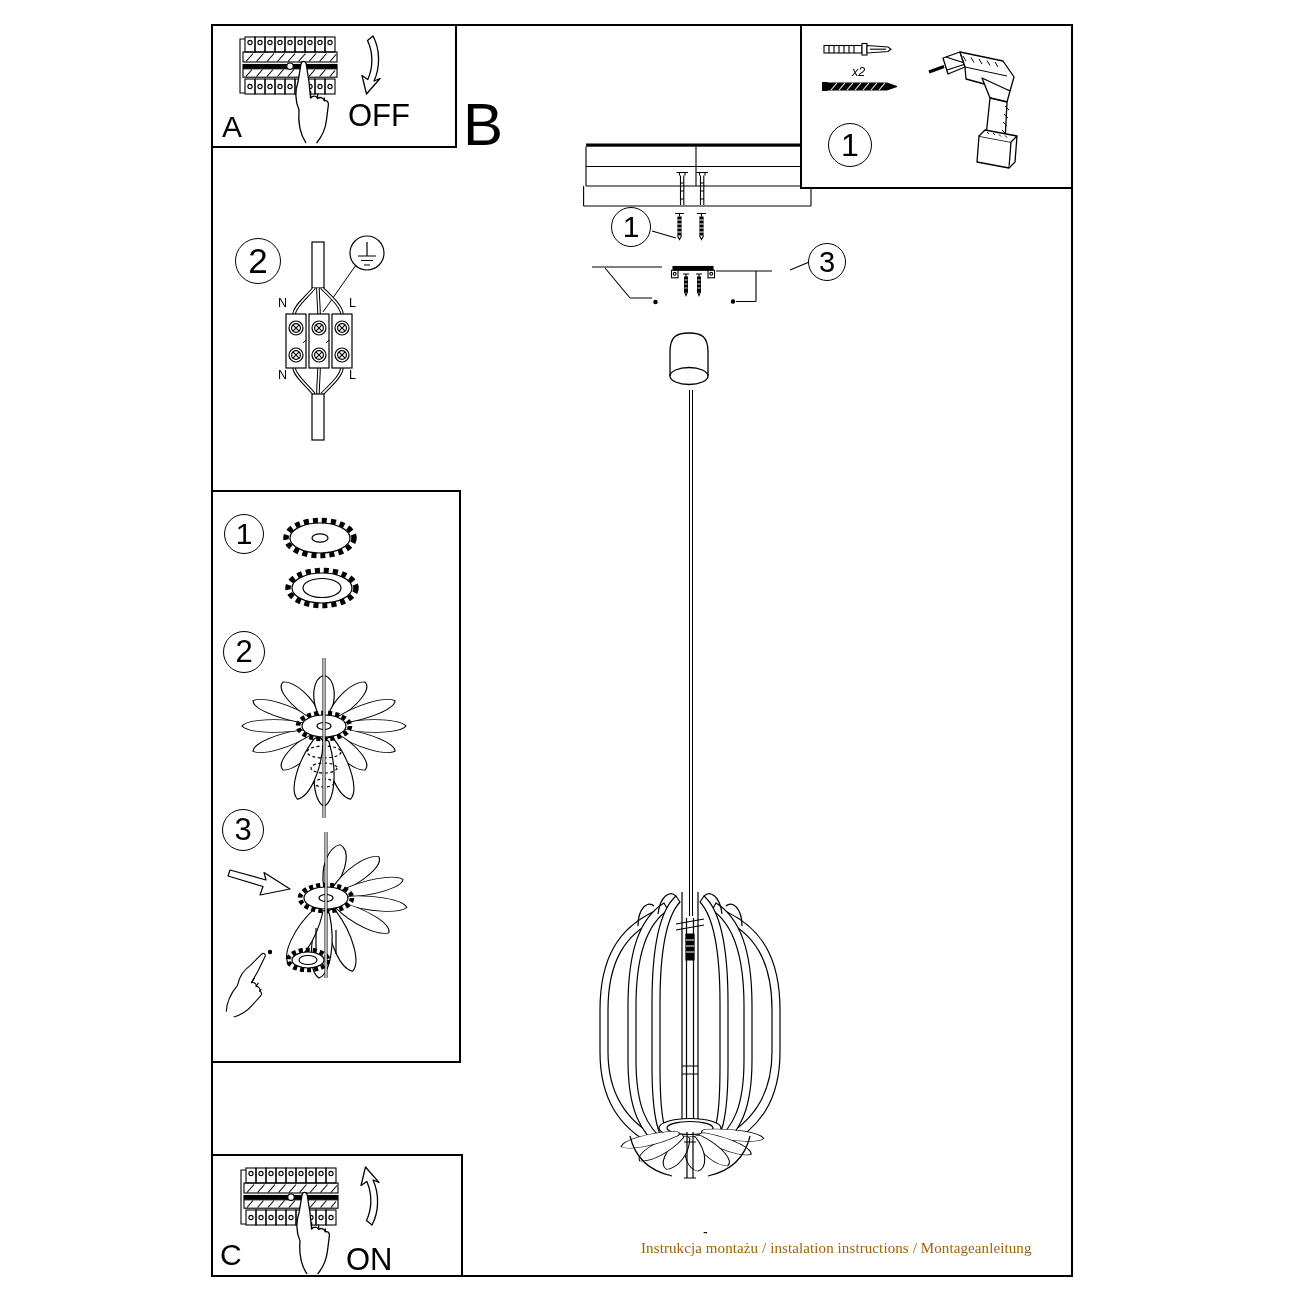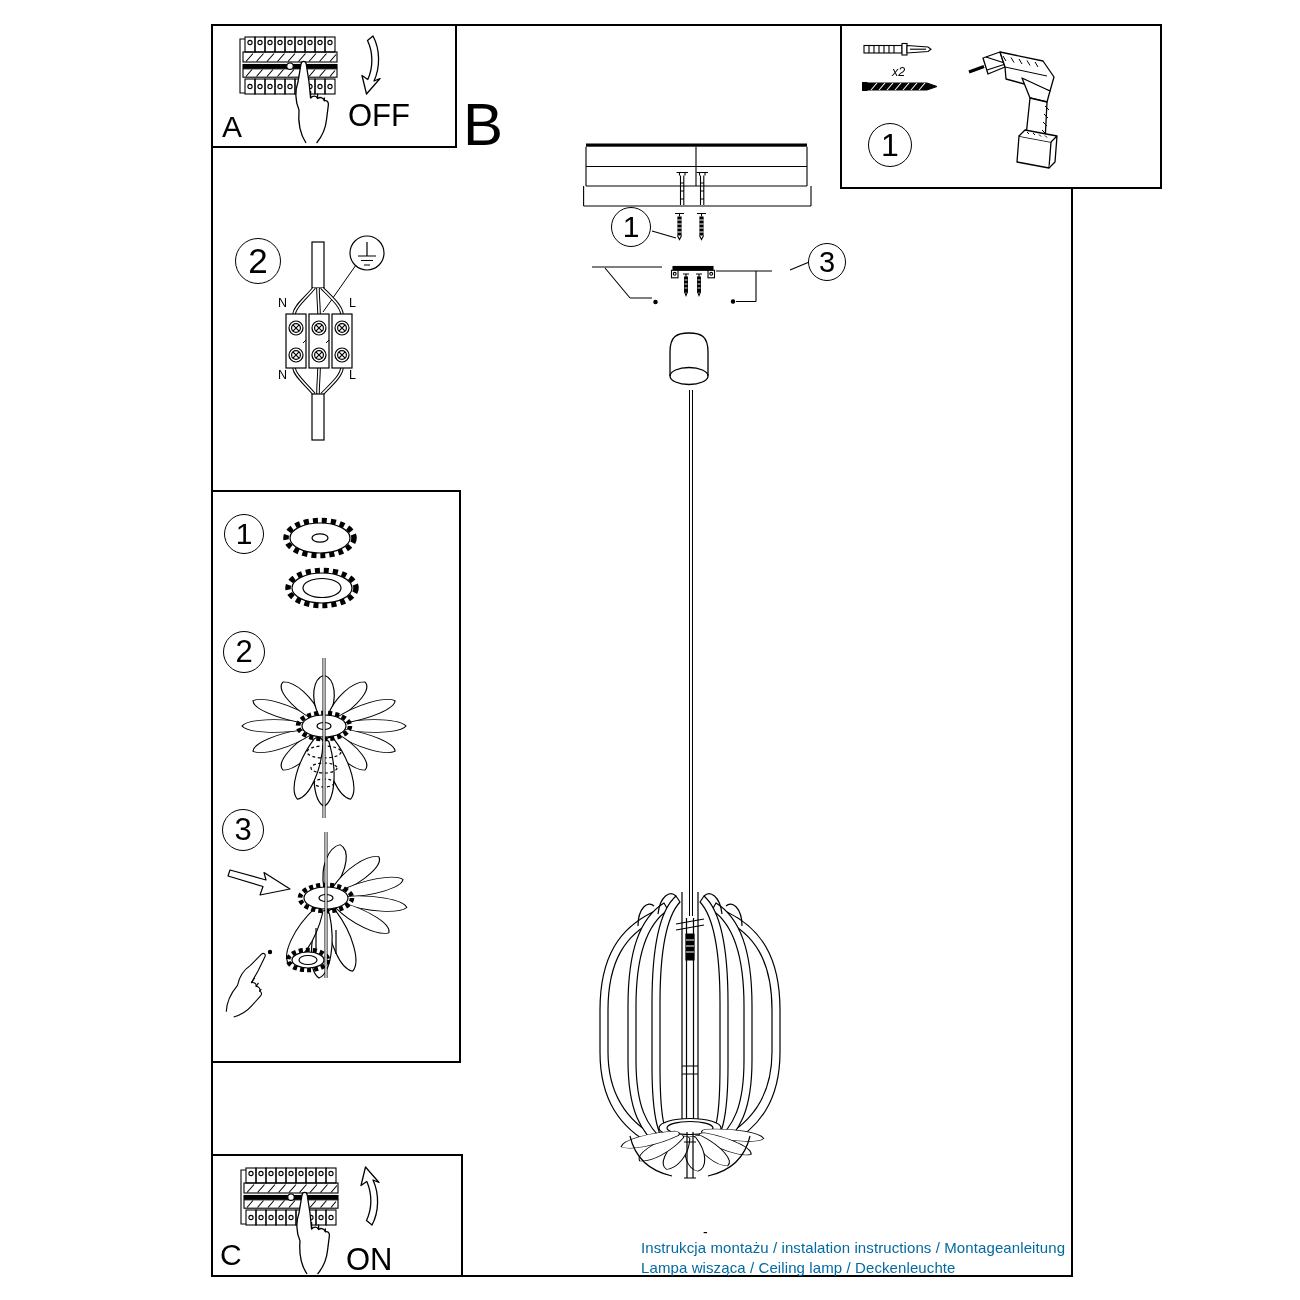--- a/index.html
+++ b/index.html
@@ -8,21 +8,21 @@
   .abs{position:absolute;}
   .box{position:absolute;border:2px solid #000;background:#fff;box-sizing:border-box;}
   .frame{position:absolute;border:2px solid #000;box-sizing:border-box;background:transparent;}
   .circled{position:absolute;border:1.6px solid #000;border-radius:50%;background:#fff;
            display:flex;align-items:center;justify-content:center;box-sizing:border-box;
            font-family:"Liberation Sans",sans-serif;}
   .letter{position:absolute;font-family:"Liberation Sans",sans-serif;color:#000;}
   .small-label{position:absolute;font-size:12.5px;color:#000;}
   svg{position:absolute;overflow:visible;}
   svg *{vector-effect:none;}
-  .footer-text{position:absolute;font-size:15px;line-height:20px;color:#0369a1;letter-spacing:.1px;}
+  .footer-text{position:absolute;font-size:15px;line-height:20px;color:#a16207;letter-spacing:.1px;font-family:Liberation Serif, serif;}
 </style>
 </head>
 <body>
 
 <div class="page">
 
   <svg width="0" height="0" style="position:absolute" aria-hidden="true">
     <defs>
       <g id="breaker" fill="none" stroke="#000" stroke-width="1.1">
         <path d="M8,4 H3 V58 H8"></path>
@@ -115,21 +115,21 @@
       </svg>
     <svg style="left:139px;top:8px" width="30" height="62" viewBox="0 0 30 62">
         <use href="#curvearrow"></use>
       </svg>
     <div class="letter" style="left:135px;top:72px;font-size:31px">OFF</div>
     <div class="letter" style="left:9px;top:84px;font-size:30px">A</div>
   </div>
 
   <div class="letter" style="left:463px;top:90px;font-size:60px;z-index:2">B</div>
 
-  <div class="box" style="left:840px;top:24px;width:322px;height:165px;z-index:4">
+  <div class="box" style="left:800px;top:24px;width:273px;height:165px;z-index:4">
     <svg style="left:20px;top:14px" width="72" height="20" viewBox="0 0 72 20">
       <g fill="#fff" stroke="#000" stroke-width="1.1">
         <rect x="2" y="5.5" width="38" height="7.5"></rect>
         <path d="M7,5.5 V13 M12,5.5 V13 M17,5.5 V13 M22,5.5 V13 M27,5.5 V13 M32,5.5 V13" fill="none"></path>
         <rect x="40" y="3.5" width="5" height="11.5"></rect>
         <path d="M45,5.5 L66,7 L69,9.2 L66,11.5 L45,13 Z"></path>
         <path d="M48,9.2 H64" fill="none"></path>
       </g>
     </svg>
     <div class="letter" style="left:50px;top:39px;font-size:12.5px;font-style:italic">x2</div>
@@ -393,16 +393,15 @@
     <svg style="left:138px;top:9px" width="30" height="62" viewBox="0 0 30 62">
       <use href="#curvearrow" transform="translate(0,62) scale(1,-1)"></use>
     </svg>
     <div class="letter" style="left:133px;top:86px;font-size:31px">ON</div>
     <div class="letter" style="left:7px;top:82px;font-size:30px">C</div>
   </div>
 
   <div class="letter" style="left:703px;top:1224px;font-size:14px">-</div>
   <div class="footer-text" style="left:641px;top:1238px;width:425px">
     <div>Instrukcja montażu / instalation instructions / Montageanleitung</div>
-    <div>Lampa wisząca / Ceiling lamp / Deckenleuchte</div>
   </div>
 
 </div>
 
 </body></html>

